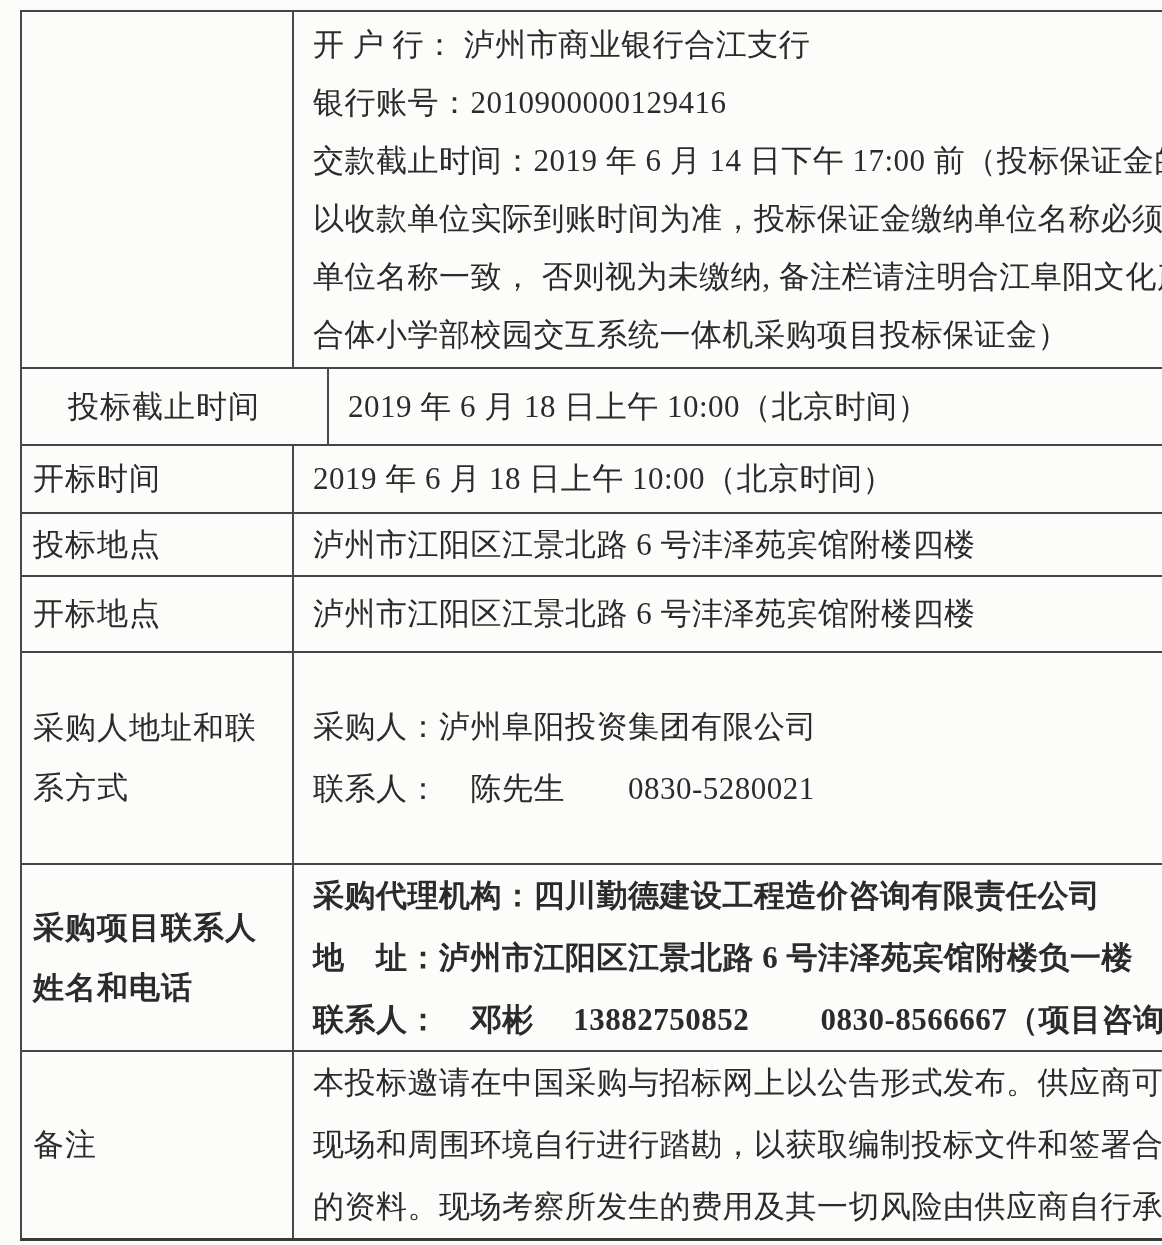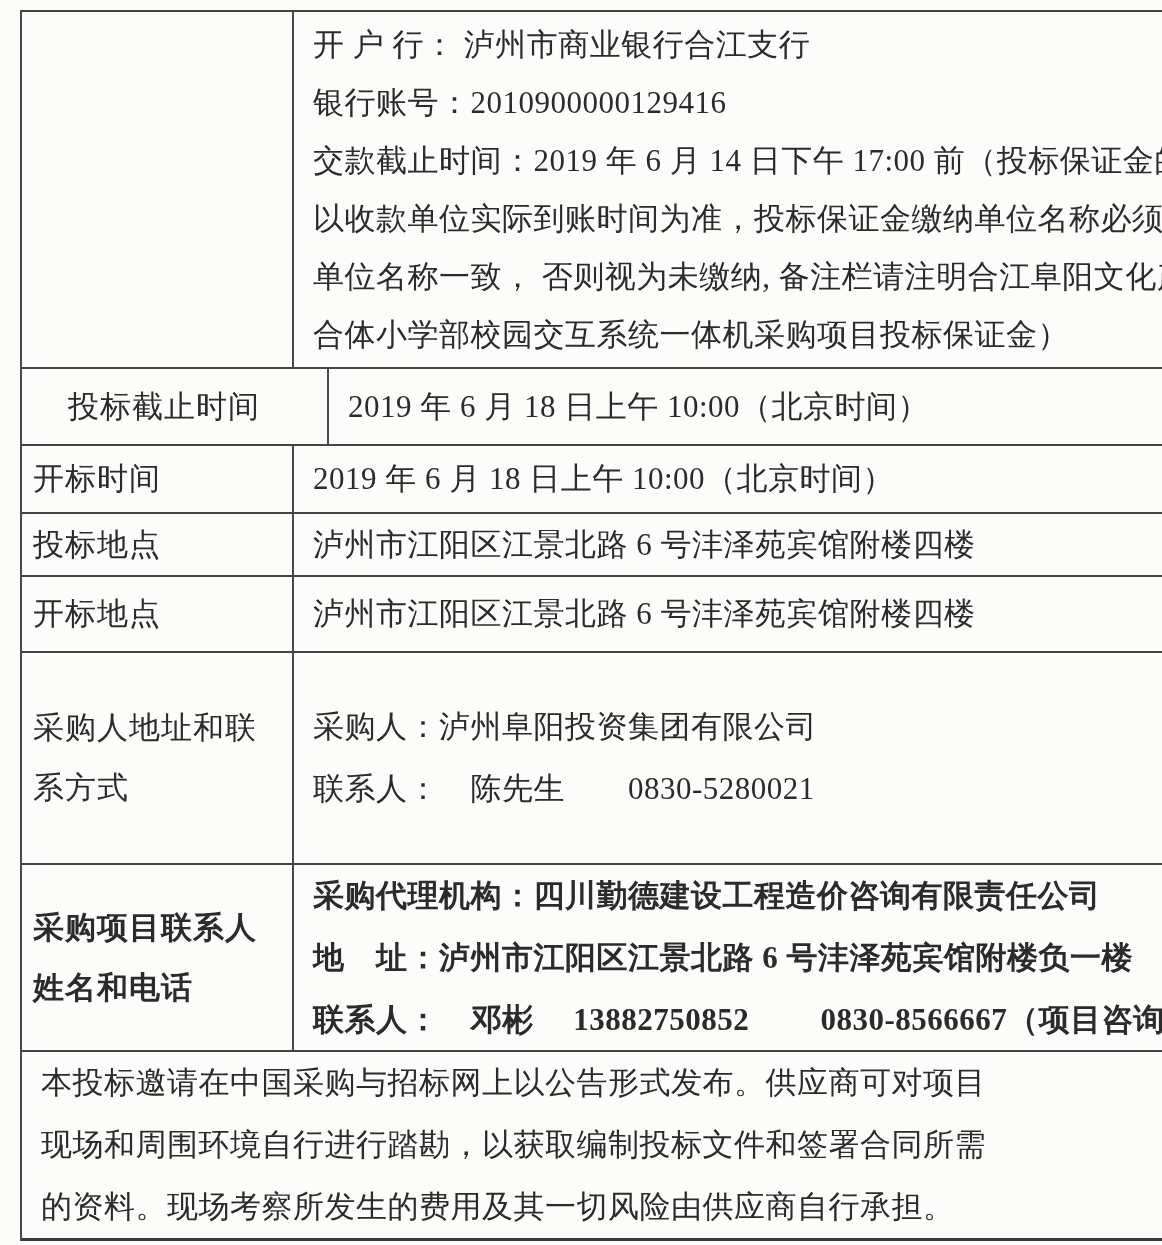--- a/index.html
+++ b/index.html
@@ -136,20 +136,23 @@
       <div class="label-text">采购项目联系人姓名和电话</div>
     </div>
     <div class="cell-value">
       <div class="line">采购代理机构：四川勤德建设工程造价咨询有限责任公司</div>
       <div class="line">地　址：泸州市江阳区江景北路 6 号沣泽苑宾馆附楼负一楼</div>
       <div class="line">联系人：　邓彬　 13882750852 　　0830-8566667（项目咨询）</div>
     </div>
   </div>
 
   <div class="row r8 row-tall">
+    <div class="cell-label">
+      <div class="label-text">备注</div>
+    </div>
     <div class="cell-value">
       <div class="line">本投标邀请在中国采购与招标网上以公告形式发布。供应商可对项目</div>
       <div class="line">现场和周围环境自行进行踏勘，以获取编制投标文件和签署合同所需</div>
       <div class="line">的资料。现场考察所发生的费用及其一切风险由供应商自行承担。</div>
     </div>
   </div>
 
 </div>
 
 </body></html>

